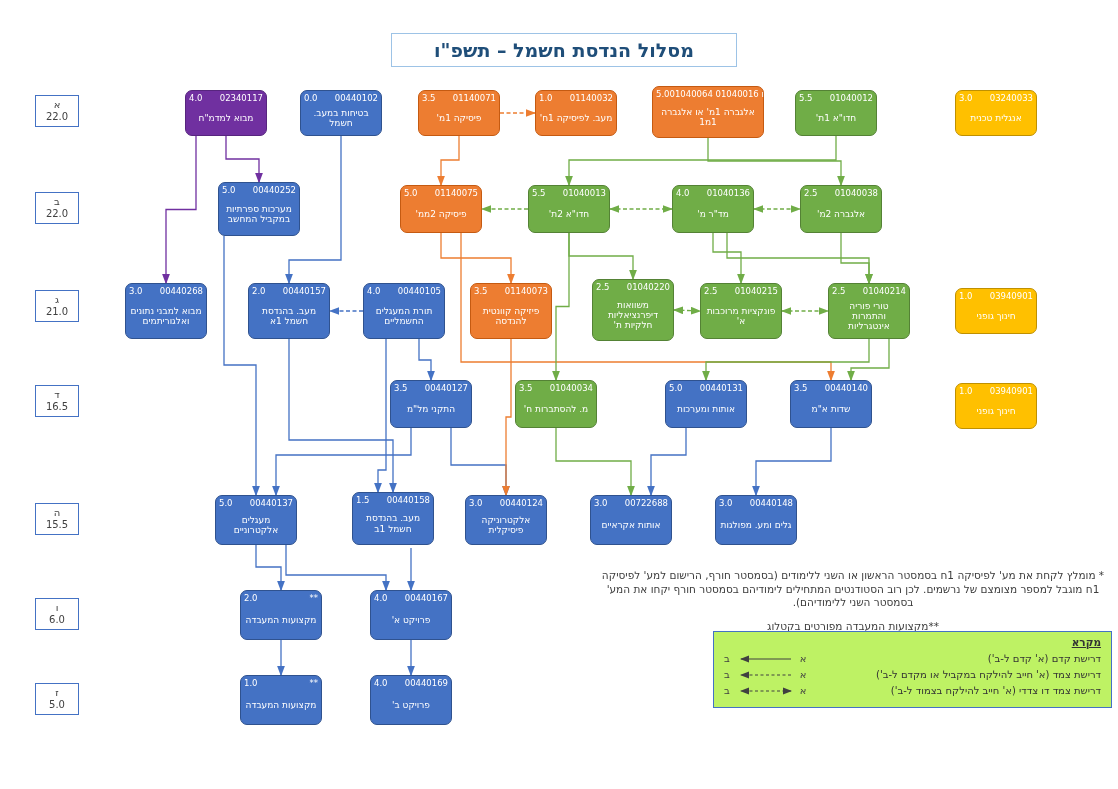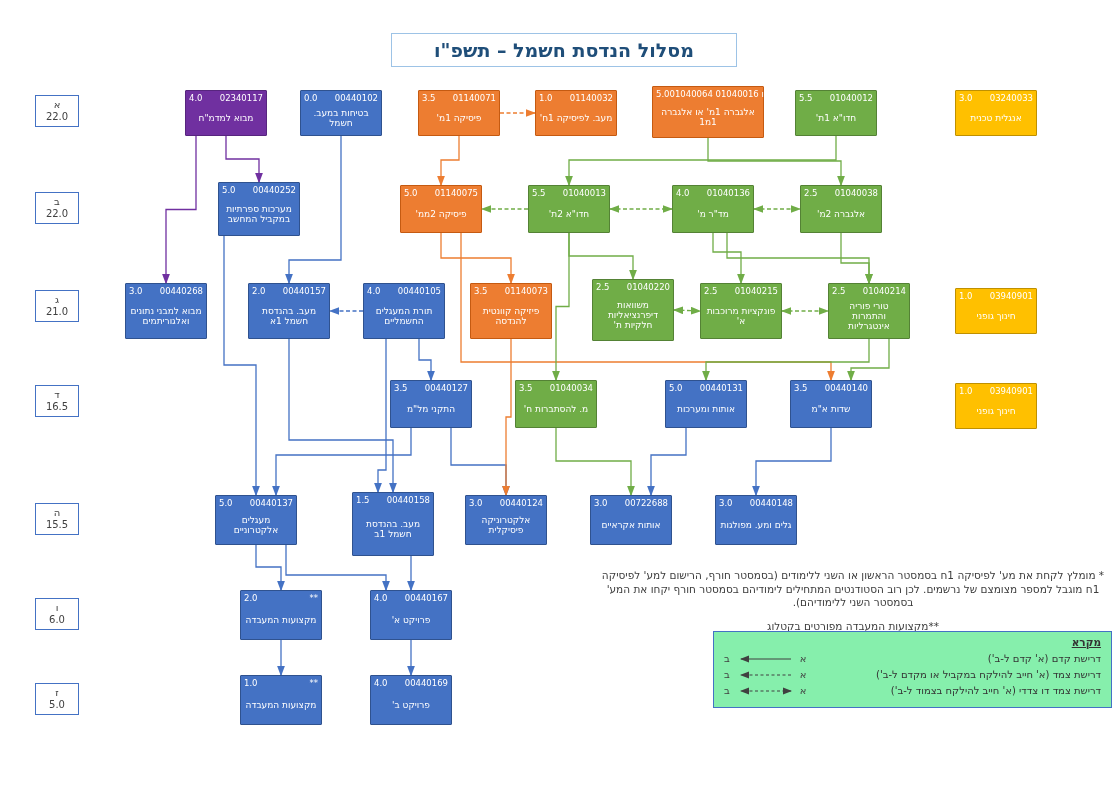--- a/index.html
+++ b/index.html
@@ -4,31 +4,31 @@
 <style>
   html,body{margin:0;padding:0;background:#fff;font-family:"DejaVu Sans",sans-serif;}
   .stage{position:relative;width:1118px;height:789px;background:#fff;overflow:hidden;}
   .title-box{position:absolute;left:391px;top:33px;width:346px;box-sizing:border-box;
     border:1.5px solid #9DC3E6;padding:5px 0;text-align:center;font-size:19px;font-weight:bold;
     color:#1F4E79;direction:rtl;background:#fff;}
   svg.edges{position:absolute;left:0;top:0;width:1118px;height:789px;pointer-events:none;}
   .sem-label{position:absolute;width:42px;height:30px;border:1.5px solid #4472C4;background:#fff;
     display:flex;flex-direction:column;align-items:center;justify-content:center;
     font-size:10px;color:#404040;line-height:1.2;direction:rtl;}
-  .course{position:absolute;box-sizing:border-box;border:1px solid;border-radius:1px;
+  .course{position:absolute;box-sizing:border-box;border:1px solid;border-radius:7px;
     color:#fff;padding:2px 3px;display:flex;flex-direction:column;}
   .course .hdr{display:flex;justify-content:space-between;direction:ltr;
     font-size:8.5px;line-height:1.2;white-space:nowrap;}
   .course .name{flex:1;display:flex;align-items:center;justify-content:center;text-align:center;
     direction:rtl;font-size:9px;line-height:1.15;}
   .notes{position:absolute;right:6px;top:569px;width:518px;direction:rtl;text-align:center;
     font-size:10.5px;color:#3b3b3b;line-height:1.3;}
   .notes .n2{margin-top:10px;}
   .legend{position:absolute;left:713px;top:631px;width:399px;box-sizing:border-box;
-    border:1px solid #4472C4;background:#86efac;padding:4px 10px 6px 10px;direction:rtl;color:#333;}
+    border:1px solid #4472C4;background:#bef264;padding:4px 10px 6px 10px;direction:rtl;color:#333;}
   .legend-title{font-weight:bold;text-decoration:underline;font-size:10.5px;text-align:right;}
   .legend-row{display:flex;align-items:center;justify-content:space-between;direction:rtl;
     margin:5px 0;font-size:10px;}
   .legend-sym{display:flex;align-items:center;direction:rtl;gap:3px;color:#404040;font-size:10px;}
   .legend-note{font-weight:bold;font-size:10px;text-align:right;margin-top:6px;line-height:1.3;}
 </style>
 </head>
 <body>
 
 <div class="stage">
@@ -298,21 +298,21 @@
         </div>
         <div class="name">חינוך גופני</div>
       </div>
       <div class="course" style="left: 215px; top: 495px; width: 82px; height: 50px; background: rgb(68, 114, 196); border-color: rgb(47, 82, 143);">
         <div class="hdr">
           <span>5.0</span>
           <span>00440137</span>
         </div>
         <div class="name">מעגלים אלקטרוניים</div>
       </div>
-      <div class="course" style="left: 352px; top: 492px; width: 82px; height: 64px; background: rgb(68, 114, 196); border-color: rgb(47, 82, 143);">
+      <div class="course" style="left: 352px; top: 492px; width: 82px; height: 53px; background: rgb(68, 114, 196); border-color: rgb(47, 82, 143);">
         <div class="hdr">
           <span>1.5</span>
           <span>00440158</span>
         </div>
         <div class="name">מעב. בהנדסת חשמל 1ב</div>
       </div>
       <div class="course" style="left: 465px; top: 495px; width: 82px; height: 50px; background: rgb(68, 114, 196); border-color: rgb(47, 82, 143);">
         <div class="hdr">
           <span>3.0</span>
           <span>00440124</span>

